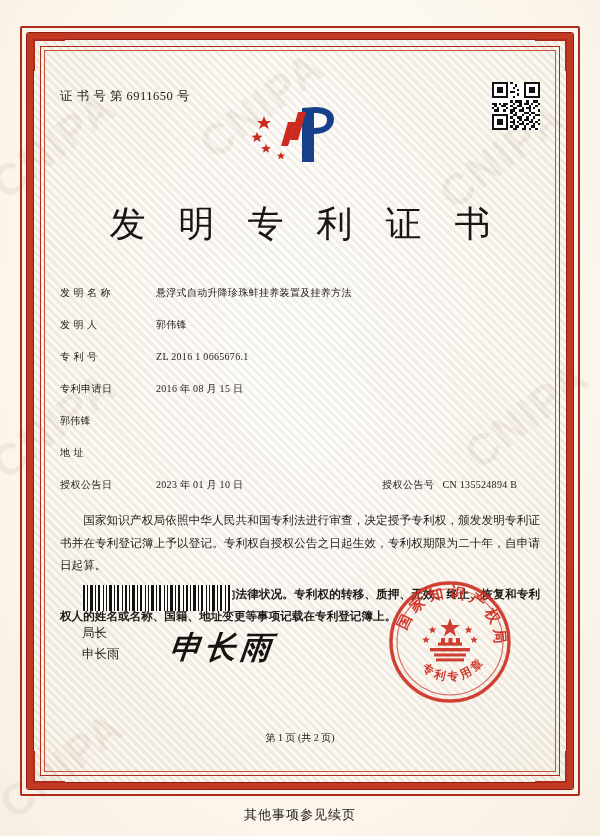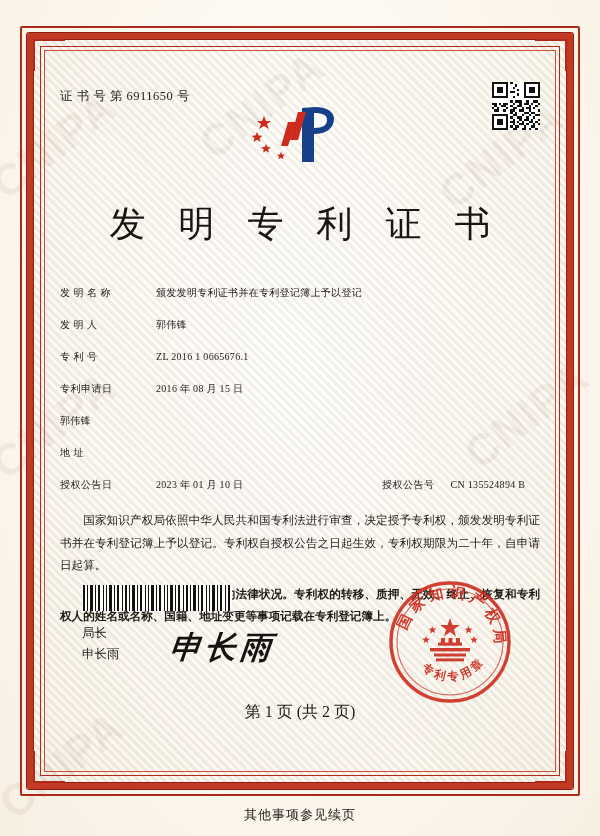--- a/index.html
+++ b/index.html
@@ -108,21 +108,21 @@
     color:#1f1a16;
     letter-spacing:0.5px;
   }
   .val{
     flex:1;
     color:#1f1a16;
     letter-spacing:0.3px;
   }
   .row.dual{gap:0;}
   .dual .seg2{display:flex;align-items:baseline;flex:0 0 auto;}
-  .dual .seg2 .lab{width:auto;flex:0 0 auto;margin-right:16px;padding-left:36px;}
+  .dual .seg2 .lab{width:auto;flex:0 0 auto;margin-right:8px;padding-left:36px;}
 
   .para{
     margin-top:16px;
     font-size:11.6px;
     line-height:1.95;
     text-align:justify;
     text-indent:2em;
     color:#1f1a16;
   }
   .para2{margin-top:6px;font-weight:bold;}
@@ -147,23 +147,23 @@
     letter-spacing:4px;
     color:#17120f;
     transform:skewX(-6deg);
   }
   
   .seal{
     position:absolute;right:26px;bottom:55px;
     width:128px;height:128px;
   }
   .pagenum{
-    position:absolute;left:0;right:0;bottom:38px;
+    position:absolute;left:0;right:0;bottom:16px;
     text-align:center;
-    font-size:16px;
+    font-size:10px;
     color:#1f1a16;
   }
   .footnote{
     position:absolute;left:0;right:0;bottom:12px;
     text-align:center;
     font-size:13px;
     color:#1f1a16;
     letter-spacing:1px;
   }
 </style>
@@ -301,21 +301,21 @@
       </svg>
     </div>
 
     <div class="cert-no">证 书 号 第 6911650 号</div>
 
     <div class="title">发 明 专 利 证 书</div>
 
     <div class="fields">
       <div class="row">
         <div class="lab">发 明 名 称</div>
-        <div class="val">颁发发明专利证书并在专利登记簿上予以登记</div>
+        <div class="val">悬浮式自动升降珍珠蚌挂养装置及挂养方法</div>
       </div>
       <div class="row">
         <div class="lab">发 明 人</div>
         <div class="val">郭伟锋</div>
       </div>
       <div class="row">
         <div class="lab">专 利 号</div>
         <div class="val">ZL 2016 1 0665676.1</div>
       </div>
       <div class="row">

